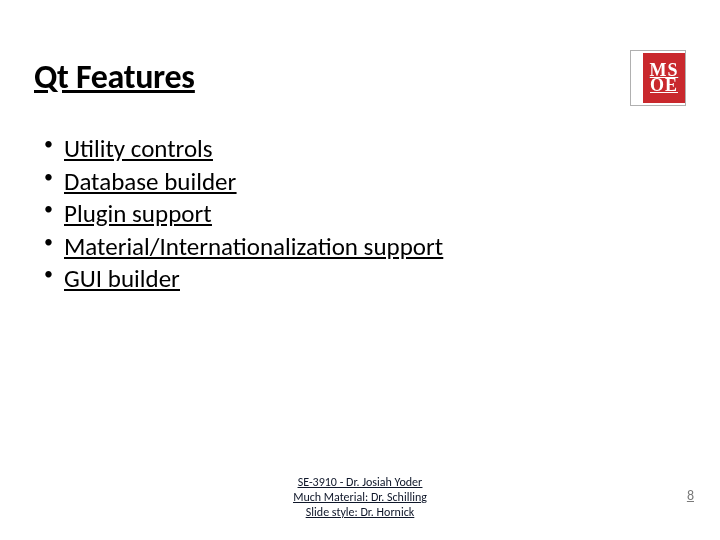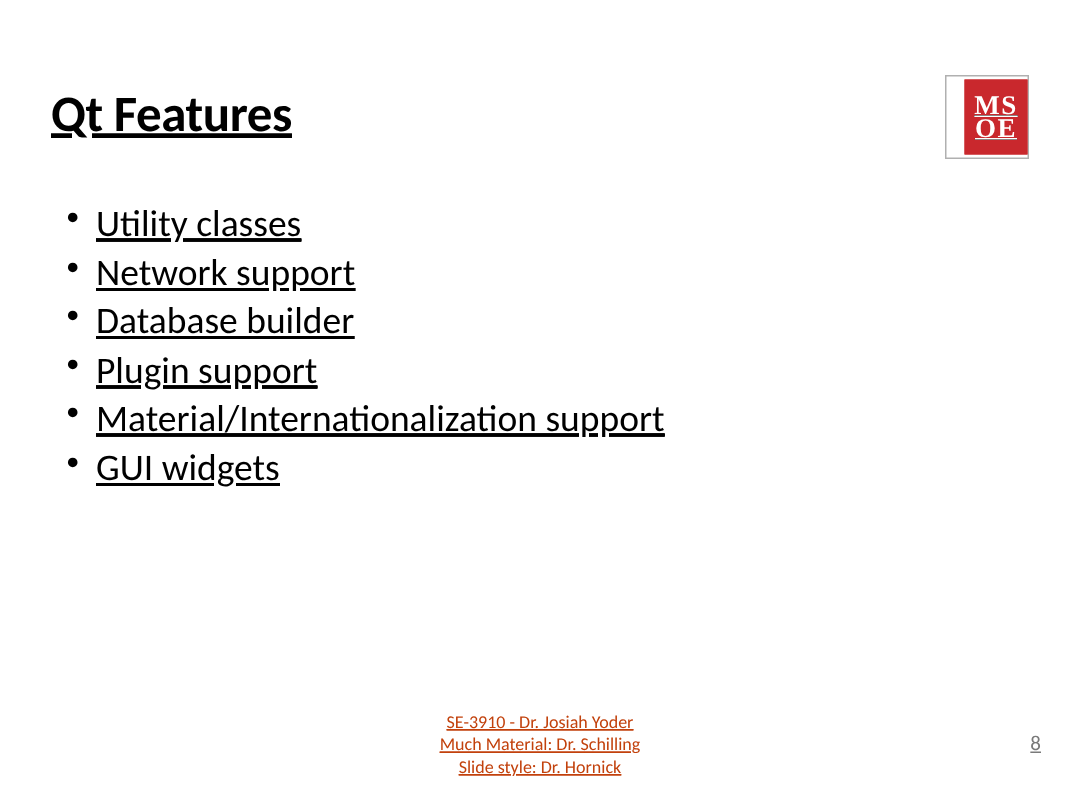--- a/index.html
+++ b/index.html
@@ -8,47 +8,46 @@
   .header { position: absolute; top: 56px; left: 34px; right: 34px; display: flex; justify-content: space-between; align-items: flex-start; }
   .title { font-size: 34px; font-weight: 700; letter-spacing: -0.3px; }
   .logo { width: 56px; height: 56px; border: 1px solid #b0b0b0; display: flex; align-items: center; justify-content: center; margin-top: -6px; padding-left: 12px; }
   .logo-inner { width: 50px; height: 50px; background: #c9282d; border: 2px solid #c9282d; display: flex; flex-direction: column; align-items: center; justify-content: center; }
   .logo-text { color: #fff; font-family: Georgia, 'Times New Roman', serif; font-weight: 700; font-size: 18px; line-height: 15px; letter-spacing: 1px; }
   .columns { position: absolute; top: 134px; left: 34px; right: 34px; display: flex; gap: 12px; }
   .col { flex: 1; }
   .col ul { list-style: none; }
   .col li { font-size: 25px; line-height: 1.22; padding-left: 30px; position: relative; margin-bottom: 2px; }
   .col li::before { content: "•"; position: absolute; left: 10px; top: 0; font-size: 18px; }
-  .footer { position: absolute; bottom: 20px; left: 0; right: 0; text-align: center; font-size: 12px; color: #c2410c; line-height: 1.25; }
+  .footer { position: absolute; bottom: 20px; left: 0; right: 0; text-align: center; font-size: 12px; color: #0f172a; line-height: 1.25; }
   .pagenum { position: absolute; right: 26px; bottom: 36px; font-size: 14px; color: #7a7a7a; }
 </style>
 </head>
 <body>
 
 <div class="slide">
 
   <div class="header">
     <div class="title">Qt Features</div>
     <div class="logo">
       <div class="logo-inner">
         <span class="logo-text">MS</span>
         <span class="logo-text row2">OE</span>
       </div>
     </div>
   </div>
 
   <div class="columns">
     <div class="col">
       <ul>
-        <li>Utility classes</li>
-        <li>Network support</li>
+        <li>Utility controls</li>
         <li>Database builder</li>
         <li>Plugin support</li>
         <li>Material/Internationalization support</li>
-        <li>GUI widgets</li>
+        <li>GUI builder</li>
       </ul>
     </div>
   </div>
 
   <div class="footer">
     <div>SE-3910 - Dr. Josiah Yoder</div>
     <div>Much Material: Dr. Schilling</div>
     <div>Slide style: Dr. Hornick</div>
   </div>
 

